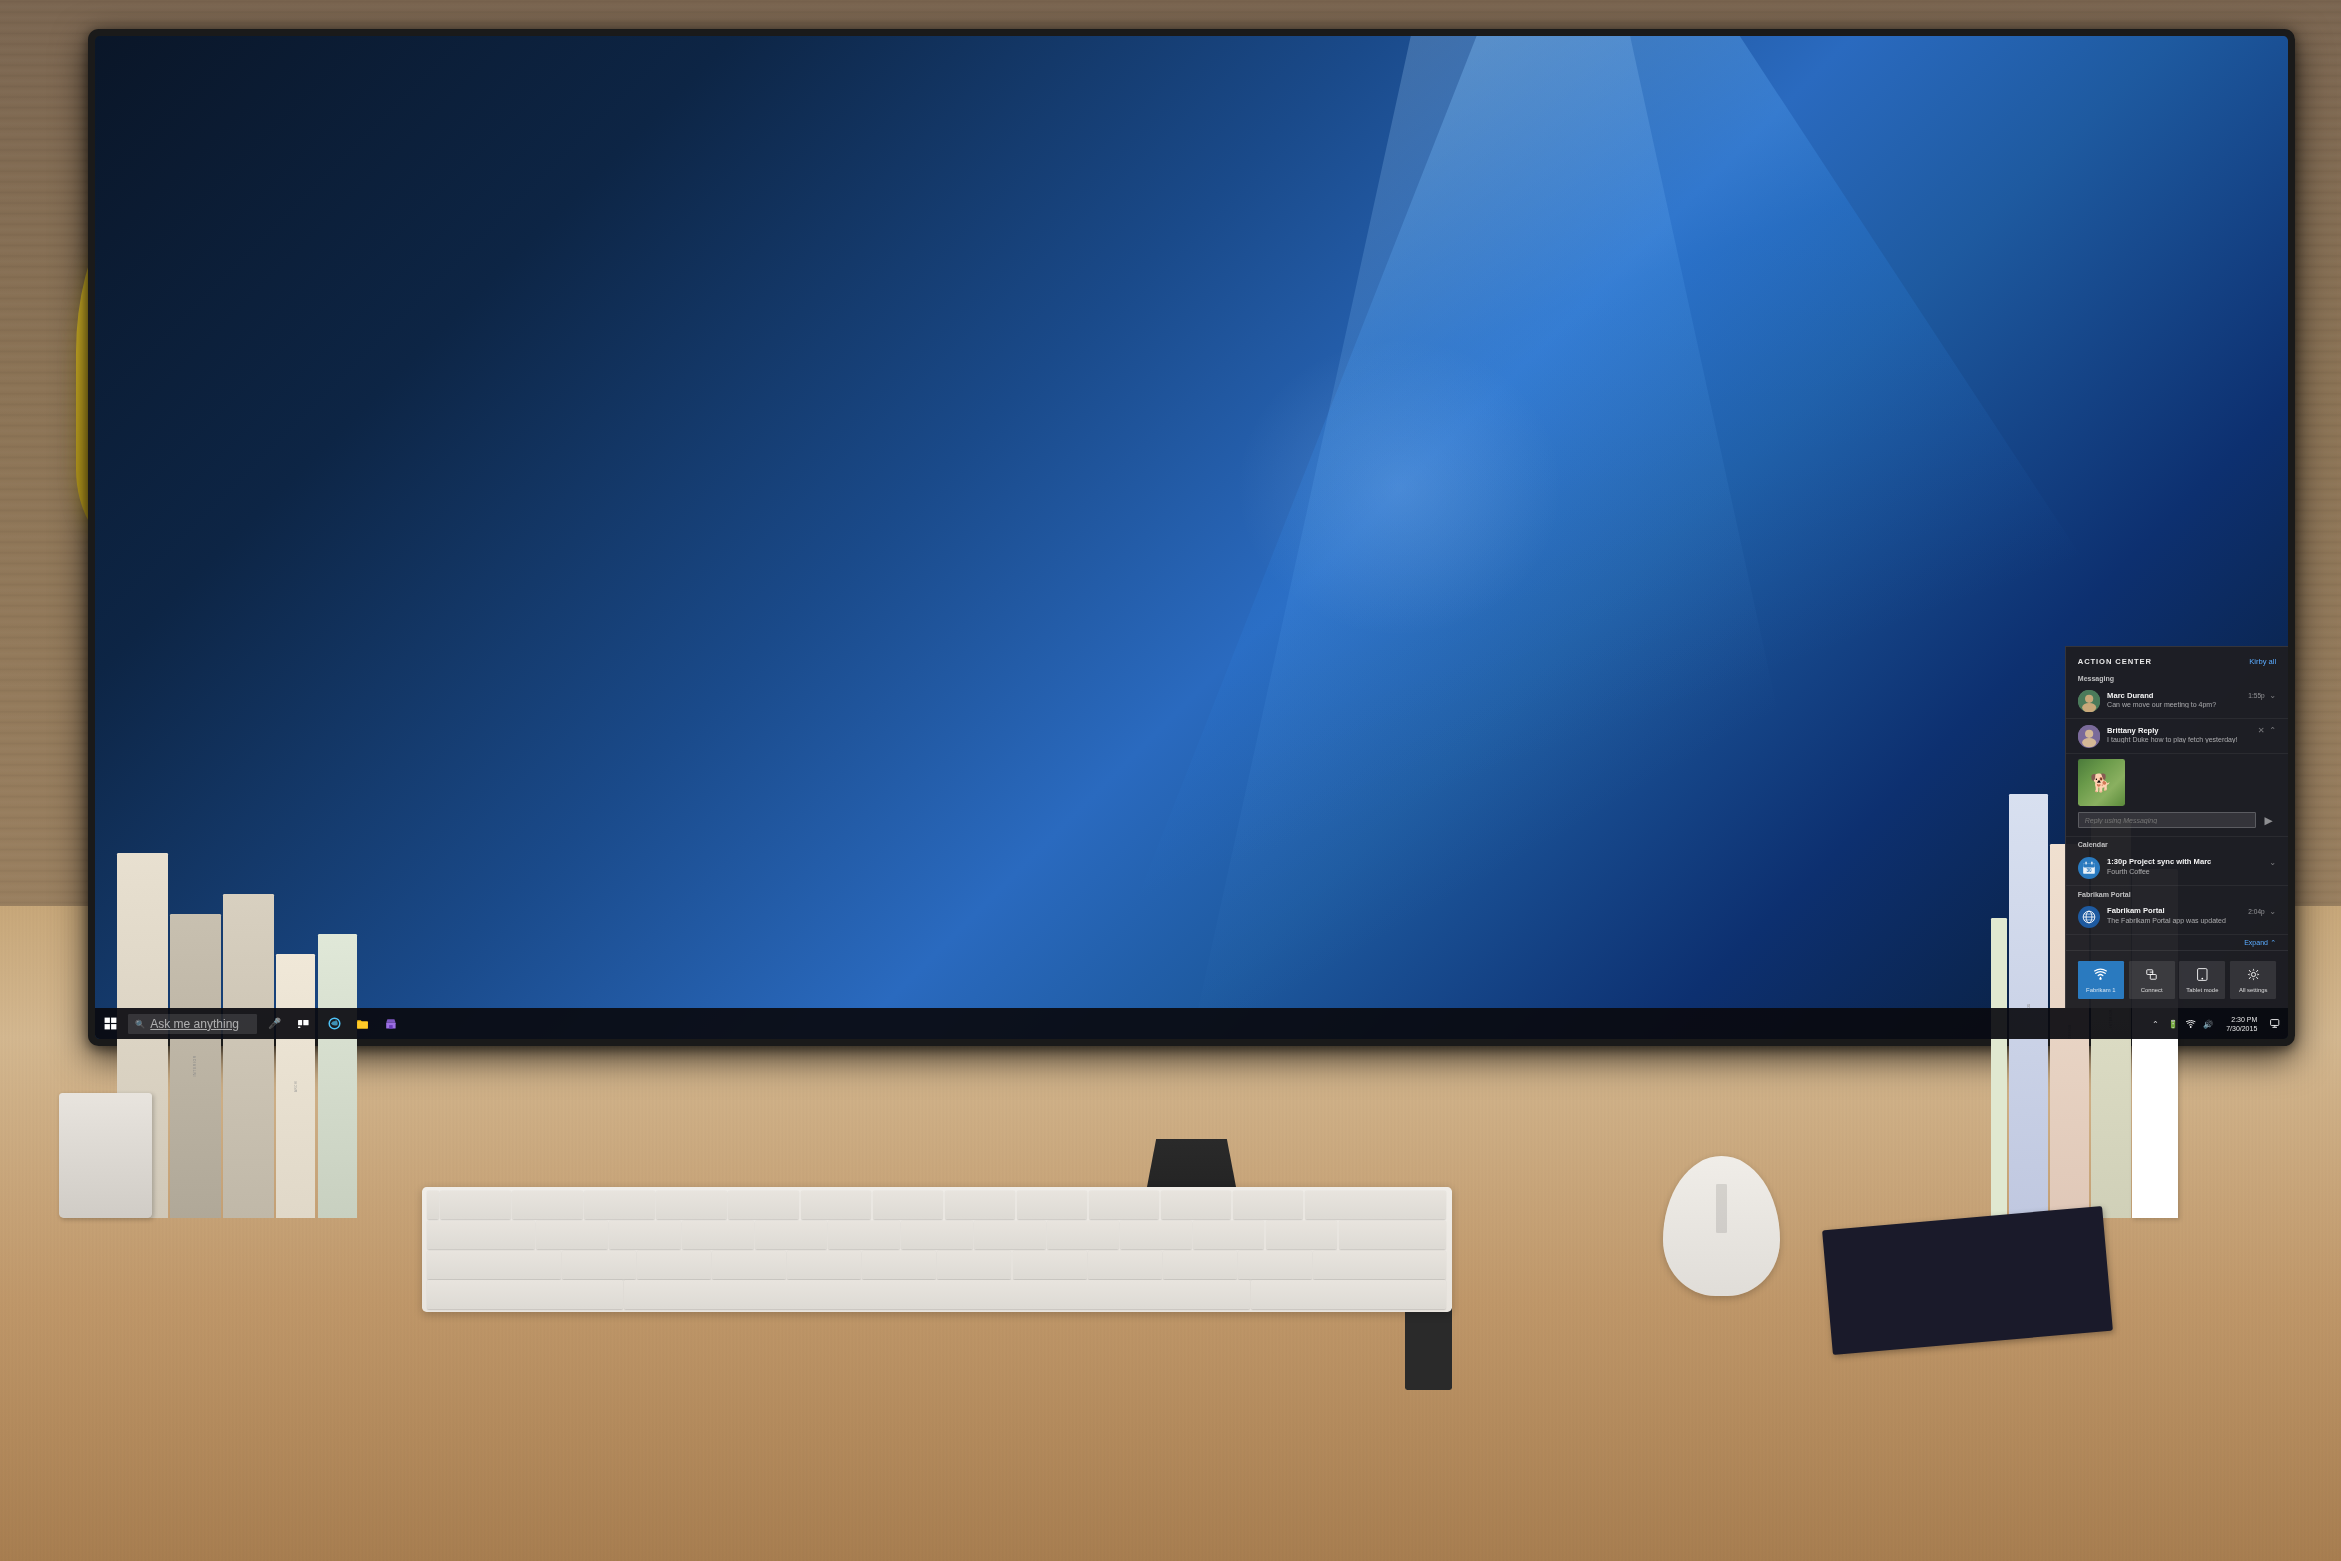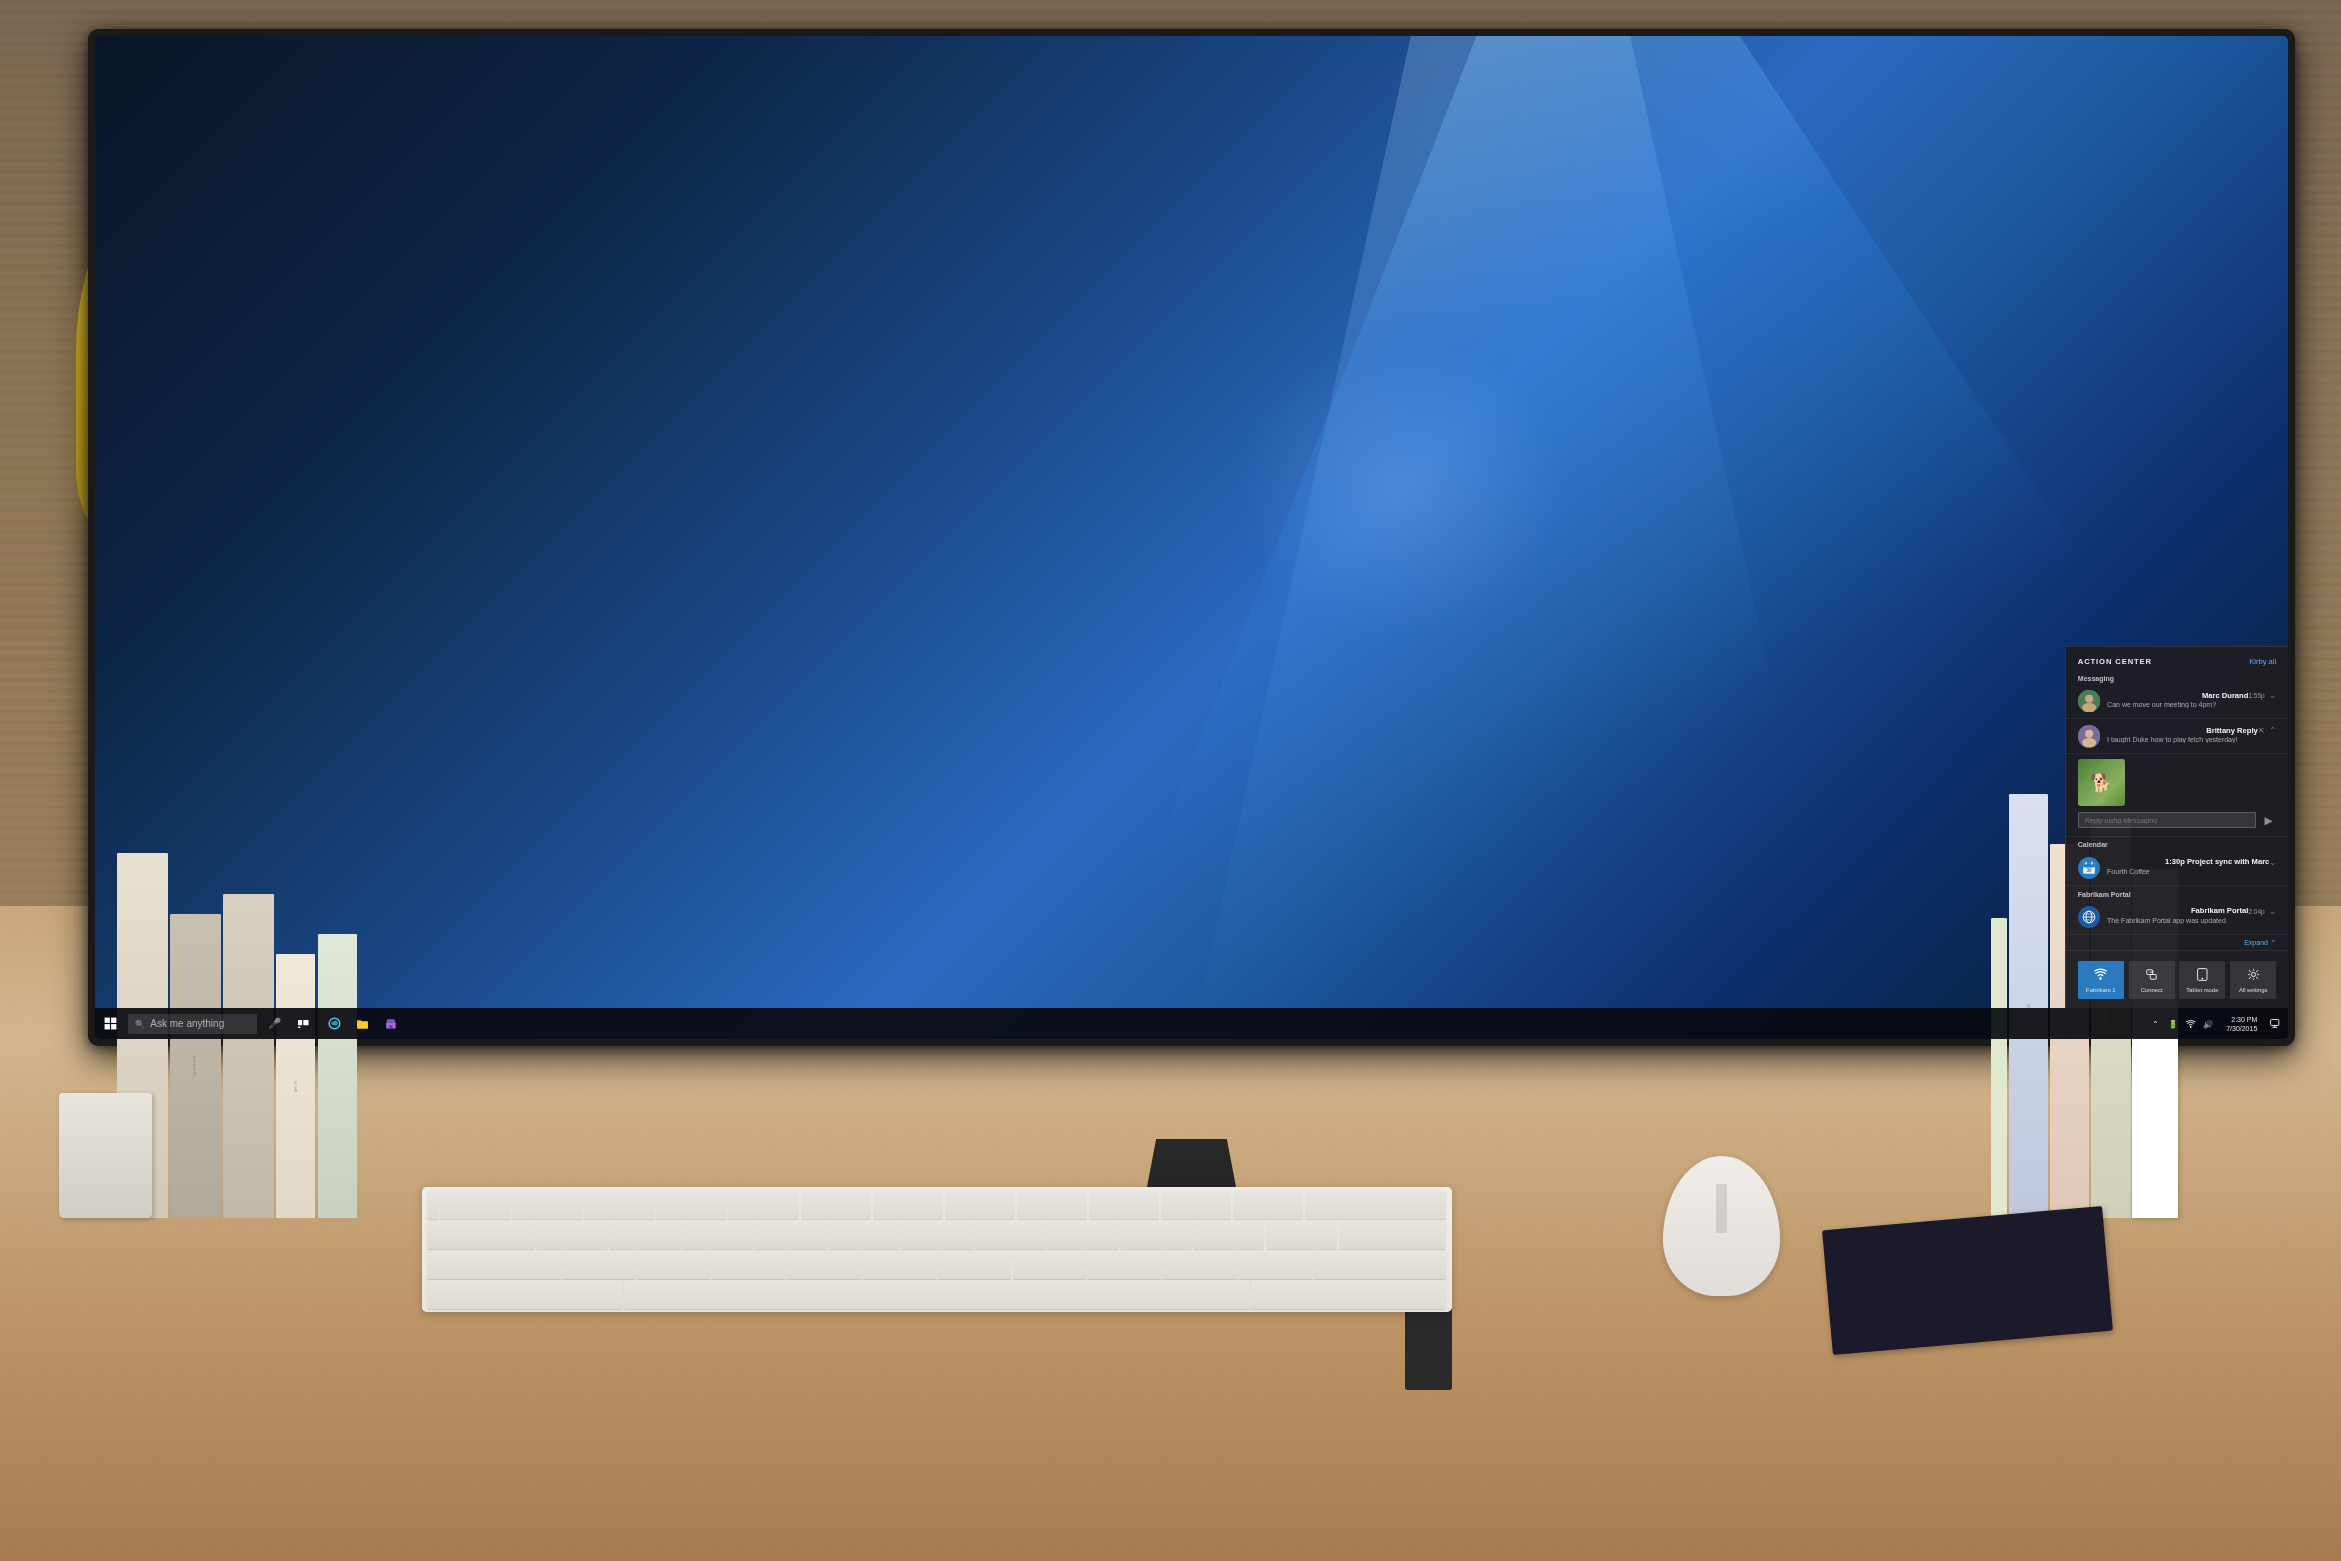--- a/index.html
+++ b/index.html
@@ -162,21 +162,22 @@
       gap: 4.7px;
     }
 
     .taskbar-search-icon {
       color: rgba(255,255,255,0.6);
       font-size: 8.2px;
     }
 
     .taskbar-search-text {
       color: rgba(255,255,255,0.6);
-      font-size: 10px;
+      font-size: 12px;
+      text-decoration: underline;
     }
 
     .taskbar-icons {
       display: flex;
       align-items: center;
       margin-left: 4.7px;
       gap: 2.4px;
     }
 
     .taskbar-icon-btn {
@@ -631,21 +632,21 @@
       width: 2%;
       height: 6%;
       background: #2a2a2a;
       border-radius: 0 0 2.4px 2.4px;
     }
 
     
     .notif-header-row {
       display: flex;
       align-items: center;
-      justify-content: flex-end;
+      justify-content: space-between;
       width: 100%;
     }
 
     .notif-top-right {
       display: flex;
       align-items: center;
       gap: 4.7px;
     }
   </style>
 </head>

